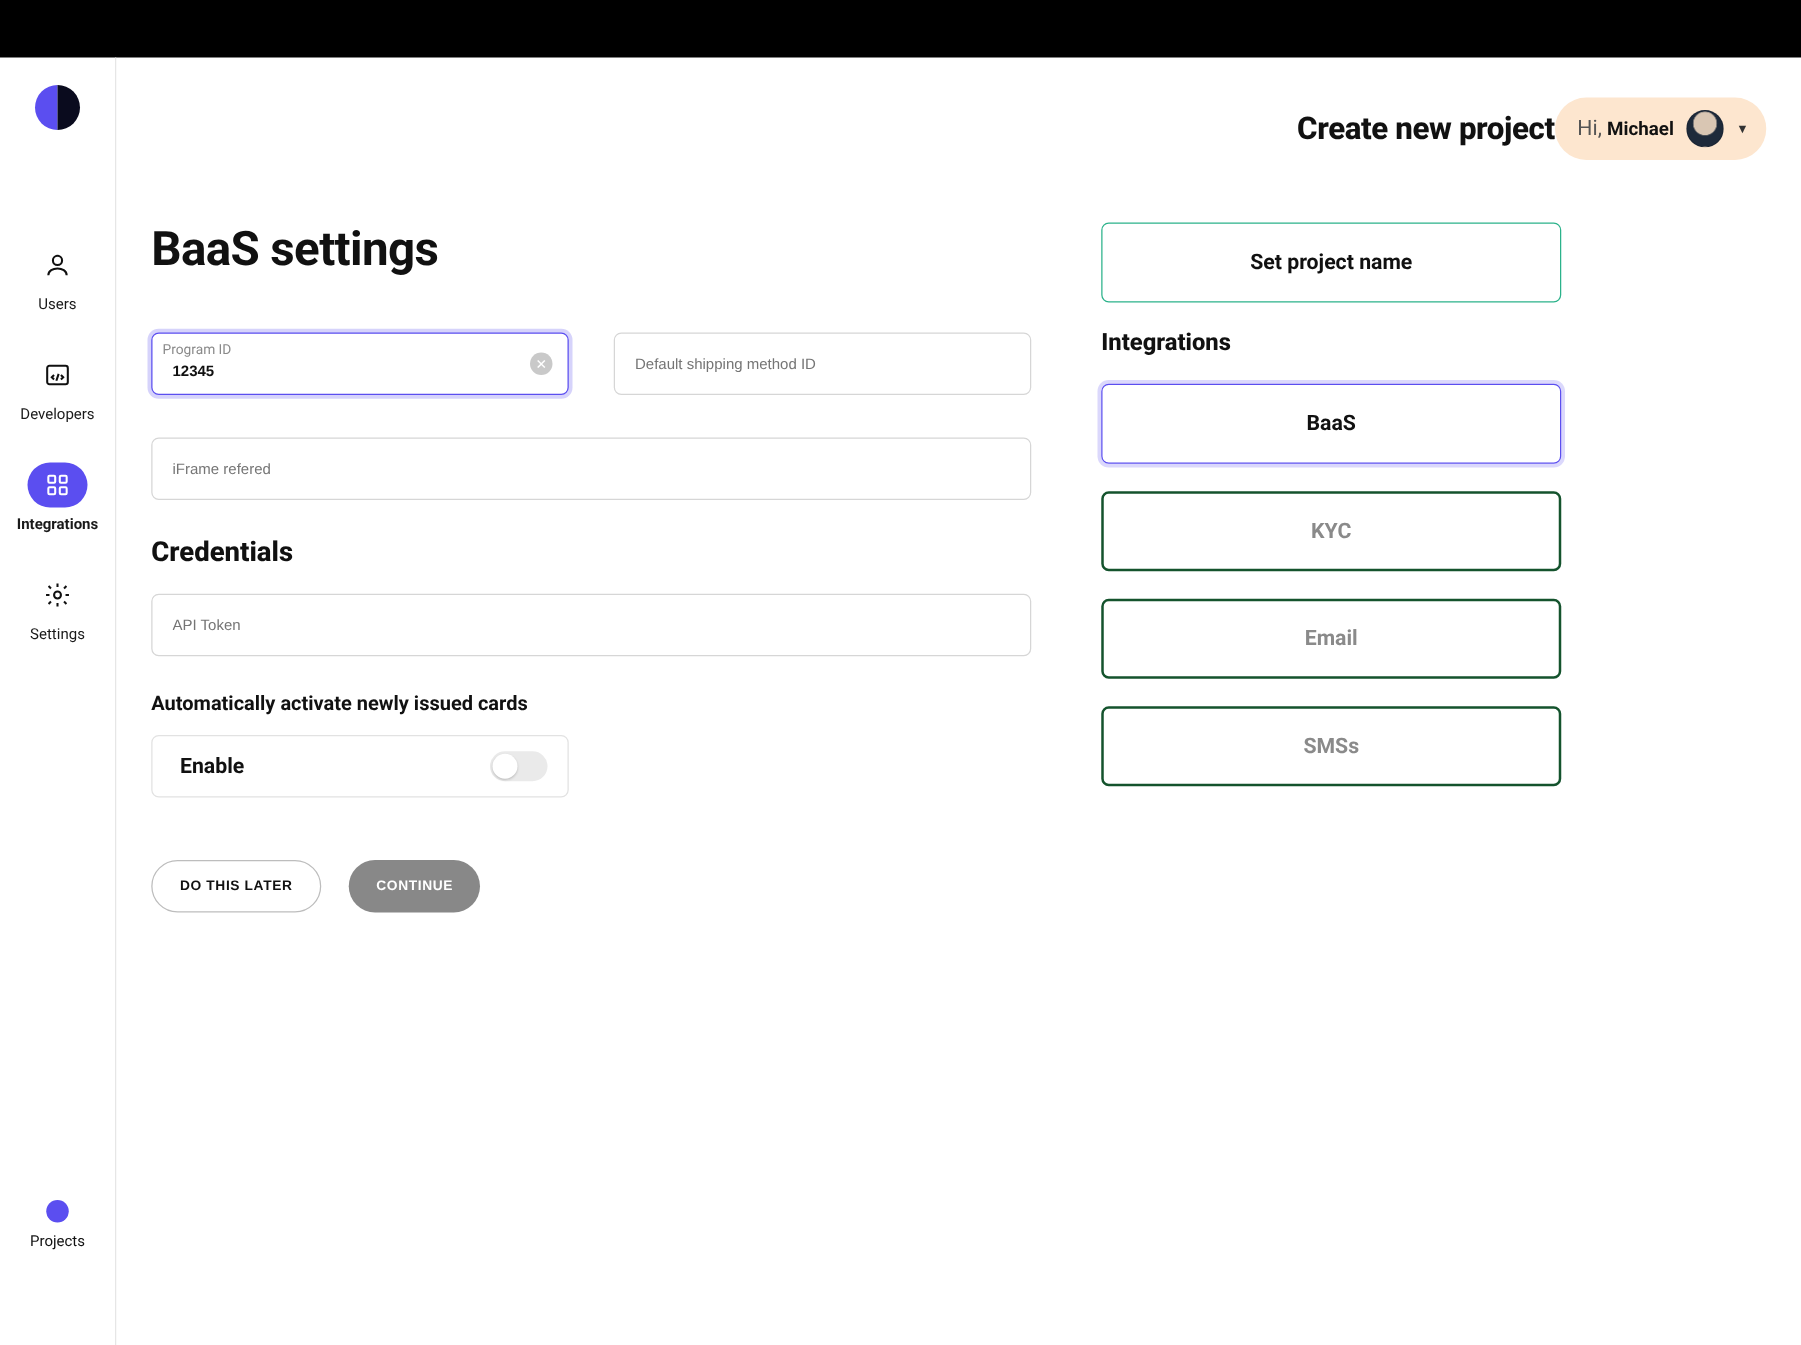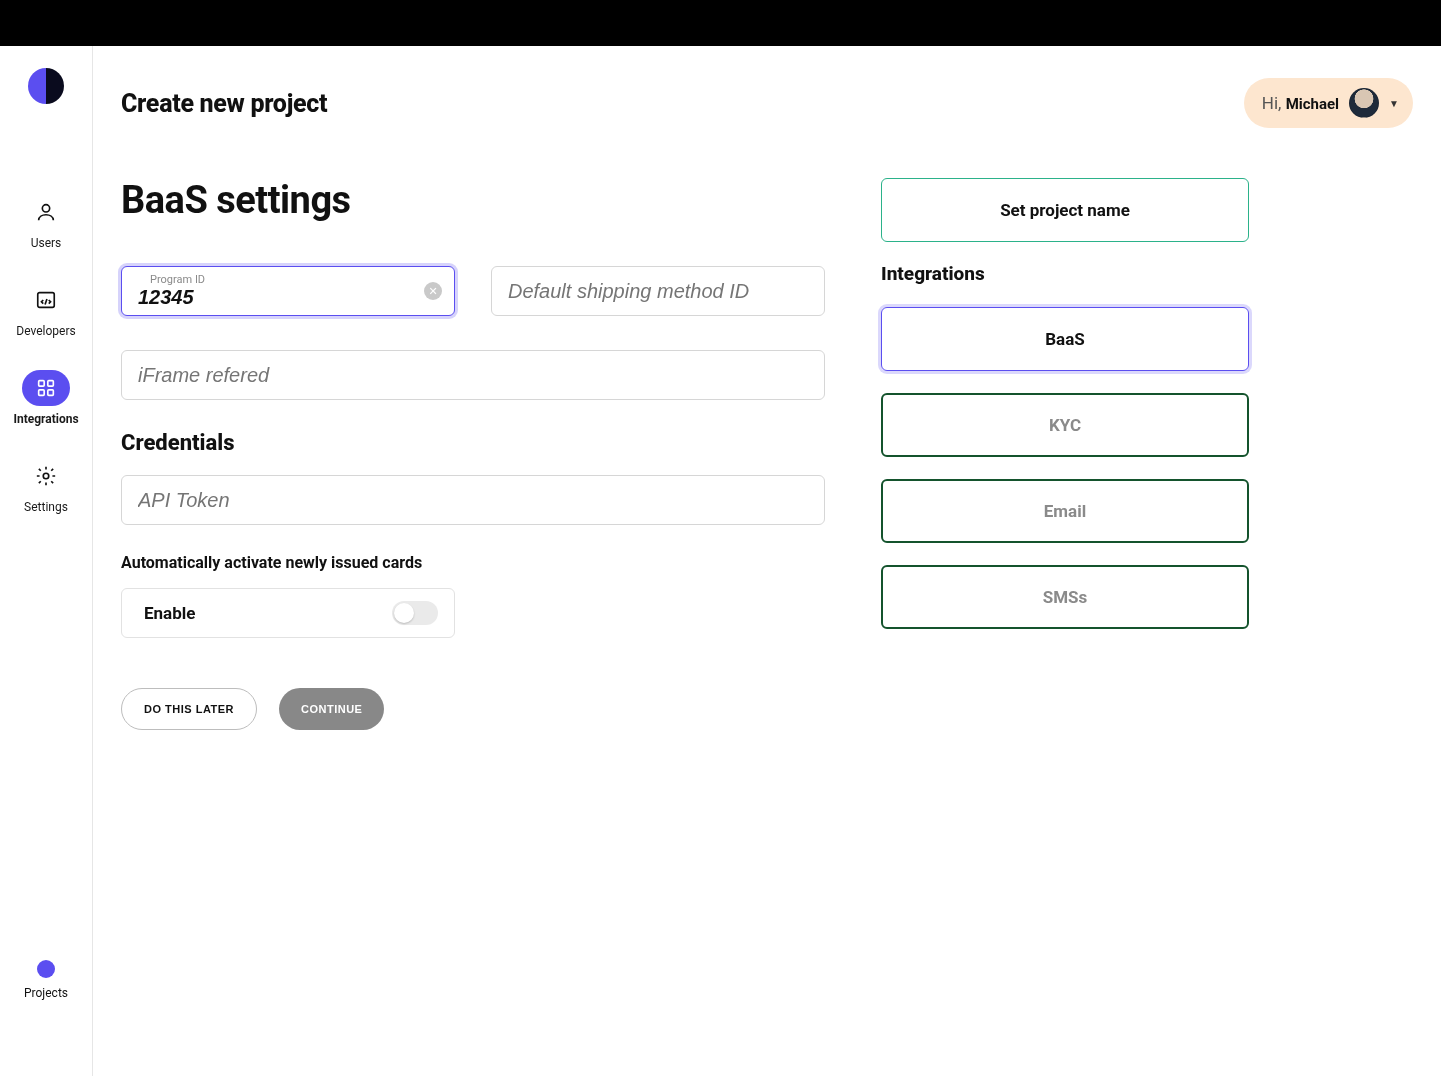--- a/index.html
+++ b/index.html
@@ -93,21 +93,21 @@
 
     
     .main {
       flex: 1;
       padding: 32px 28px 0 28px;
       display: flex;
       flex-direction: column;
     }
     .header-row {
       display: flex;
-      justify-content: space-between;
+      justify-content: flex-end;
       align-items: center;
       margin-bottom: 50px;
     }
     .page-title {
       font-size: 25px;
       font-weight: 800;
       letter-spacing: -0.3px;
     }
     .user-chip {
       display: flex;
@@ -153,32 +153,31 @@
       align-items: center;
       padding: 0 16px;
     }
     .field.full { width: 100%; }
     .field.focused {
       border: 1px solid #5b4ef0;
       box-shadow: 0 0 0 3px rgba(91,78,240,0.25);
     }
     .field .float-label {
       position: absolute;
-      top: 6px; left: 28px;
+      top: 6px; left: 8px;
       font-size: 11px;
       color: #8a8a8a;
     }
     .field input {
       border: none;
       outline: none;
       width: 100%;
-      font-size: 20px;
+      font-size: 12px;
       color: #111;
       background: transparent;
-      font-style: italic;
     }
     .field.focused input { margin-top: 12px; font-weight: 700; }
     .field .clear-btn {
       position: absolute;
       right: 12px;
       top: 50%;
       transform: translateY(-50%);
       width: 18px; height: 18px;
       border-radius: 50%;
       background: #c9c9c9;

